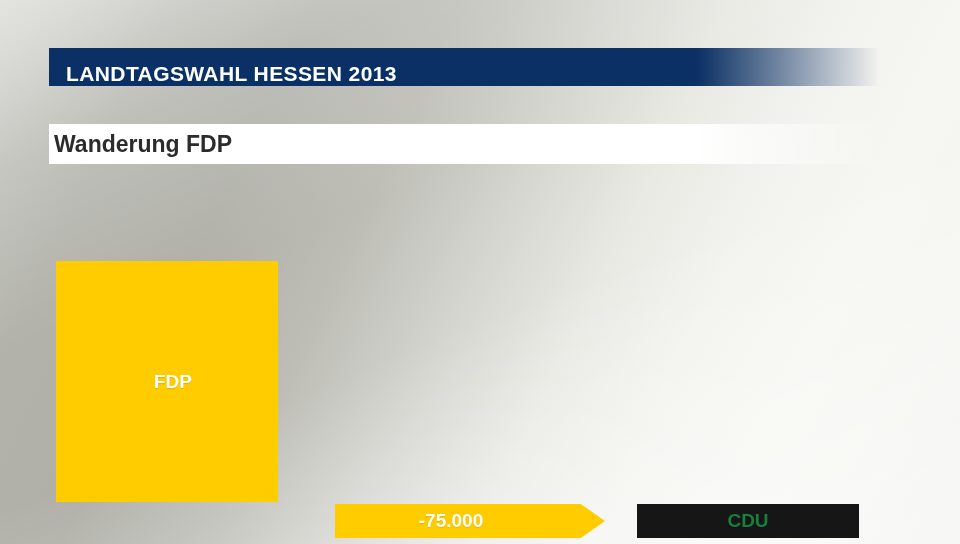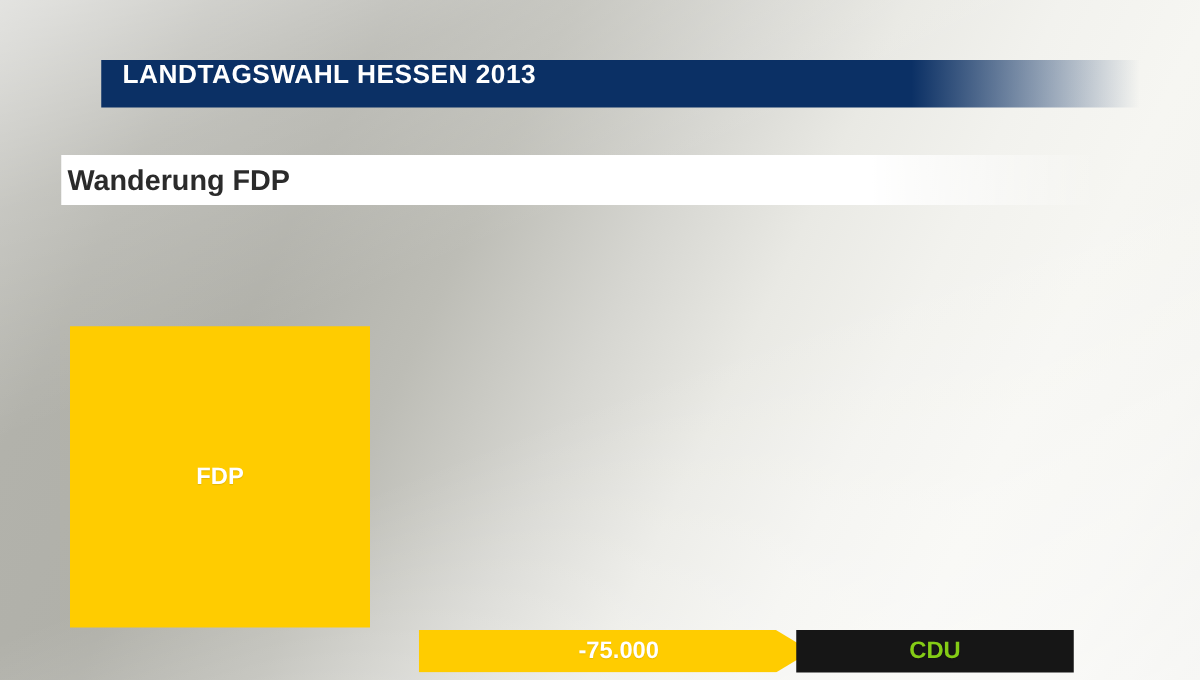--- a/index.html
+++ b/index.html
@@ -50,22 +50,21 @@
 
   
   .title-bar {
     position: absolute;
     left: 49px;
     top: 48px;
     width: 831px;
     height: 38px;
     background: linear-gradient(to right, #0b3065 0%, #0b3065 78%, rgba(11,48,101,0) 100%);
     display: flex;
-    align-items: flex-start;
-    margin-left: 32px;
+    align-items: flex-end;
   }
   .title-bar .txt {
     color: #ffffff;
     font-size: 21px;
     font-weight: bold;
     letter-spacing: 0.4px;
     padding-left: 17px;
     white-space: nowrap;
   }
 
@@ -85,27 +84,28 @@
     font-weight: bold;
     padding-left: 5px;
     white-space: nowrap;
   }
 
   
   .source-block {
     position: absolute;
     left: 56px;
     top: 183px;
-    width: 240px;
+    width: 210px;
     height: 241px;
     background: #ffcc00;
     display: flex;
     align-items: center;
     justify-content: center;
     box-shadow: 0 0 0 0 rgba(0,0,0,0);
+    padding-left: 12px;
   }
   .source-block .label {
     color: #ffffff;
     font-size: 19px;
     font-weight: bold;
     text-shadow: 0 1px 1px rgba(0,0,0,0.12);
   }
 
   
   .rows {
@@ -146,21 +146,21 @@
     position: absolute;
     left: 637px;
     top: 0;
     width: 222px;
     height: 34px;
     display: flex;
     align-items: center;
     justify-content: center;
   }
   .party .name {
-    color: #84cc16;
+    color: #15803d;
     font-size: 19px;
     font-weight: bold;
     text-shadow: 0 1px 1px rgba(0,0,0,0.18);
     white-space: nowrap;
   }
 </style>
 </head>
 <body>
 
 <div id="stage">
@@ -173,21 +173,21 @@
     <span class="txt">Wanderung FDP</span>
   </div>
 
   <div class="source-block" style="background: rgb(255, 204, 0);">
     <span class="label">FDP</span>
   </div>
 
   <div class="rows">
 
     <div class="row">
-      <div class="arrow" style="background: rgb(255, 204, 0); padding-left: 44px;">
+      <div class="arrow" style="background: rgb(255, 204, 0);">
         <span class="value">-75.000</span>
       </div>
       <div class="party" style="background: rgb(22, 22, 22);">
         <span class="name">CDU</span>
       </div>
     </div>
 
   </div>
 
 </div>

